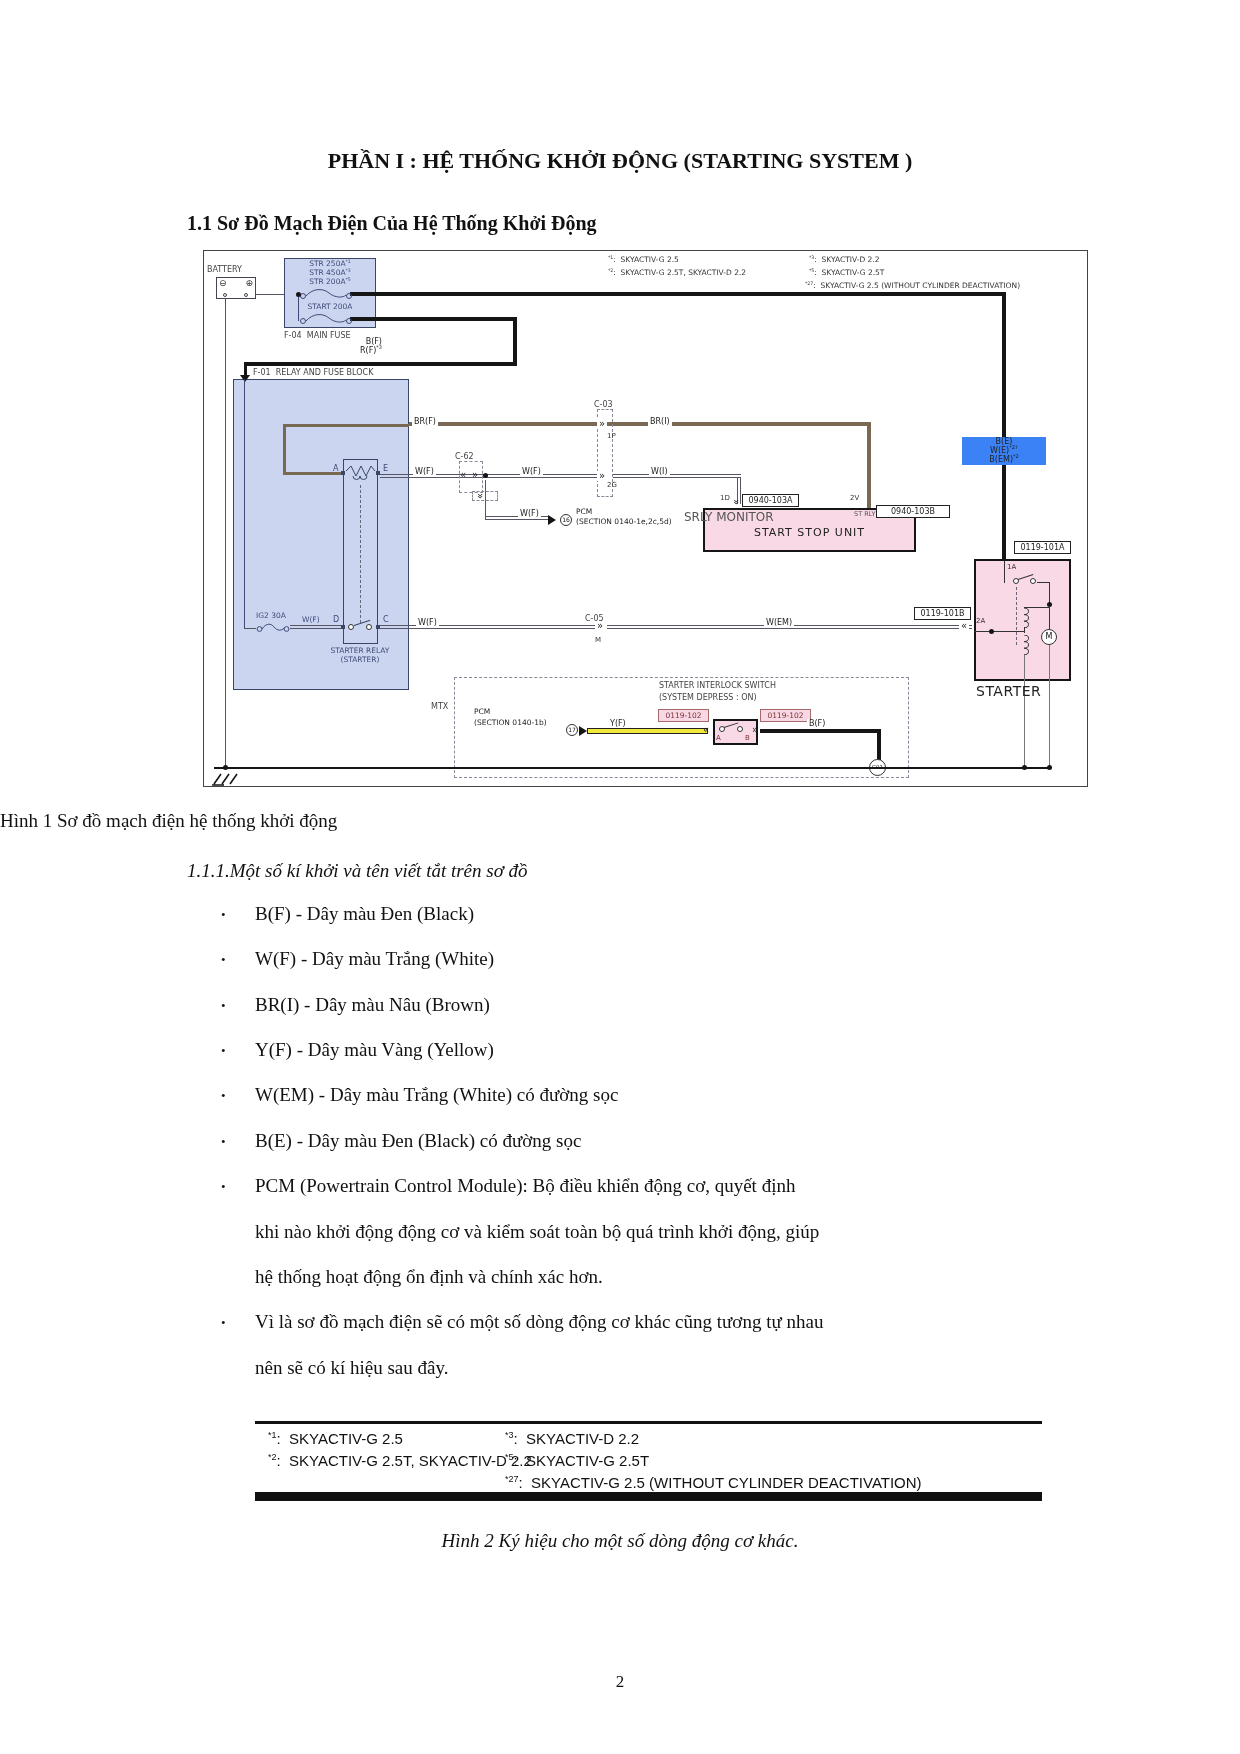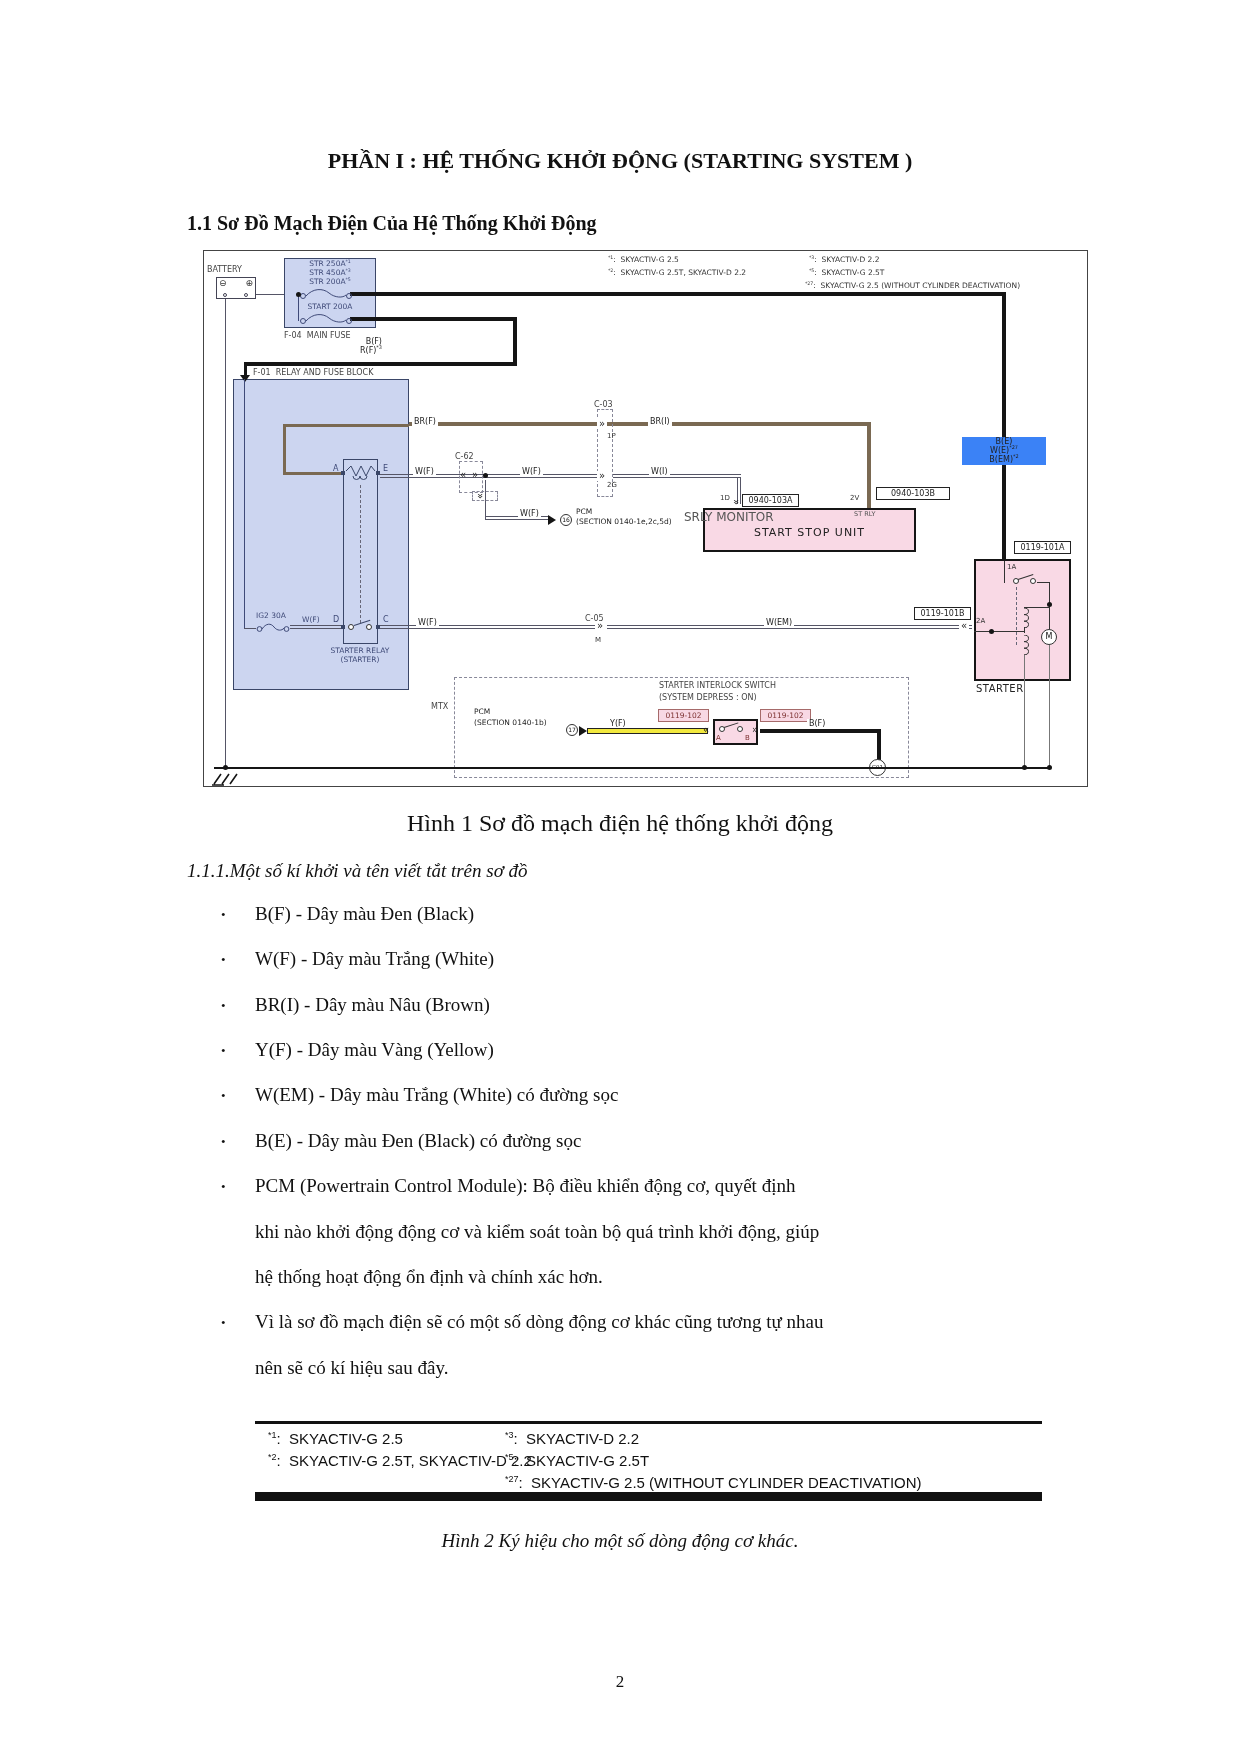--- a/index.html
+++ b/index.html
@@ -2,21 +2,21 @@
 <html><head>
 <meta charset="utf-8">
 <style>
 *{margin:0;padding:0;box-sizing:border-box}
 html,body{width:1240px;height:1754px}
 body{position:relative;background:#fff;color:#111;font-family:"Liberation Serif","DejaVu Serif",serif}
 .abs{position:absolute}
 
 .title{position:absolute;left:0;right:0;top:148px;text-align:center;font-size:22px;font-weight:bold;white-space:pre}
 .h11{position:absolute;left:187px;top:212px;font-size:20px;font-weight:bold;white-space:pre}
-.cap1{position:absolute;left:0;right:0;top:810px;text-align:center;font-size:24px}
+.cap1{position:absolute;left:0;right:0;top:810px;font-size:19px}
 .sub{position:absolute;left:187px;top:860px;font-size:19px;font-style:italic}
 .bl{position:absolute;left:255px;font-size:19px;white-space:pre}
 .dt{position:absolute;left:221px;font-size:13px}
 .cap2{position:absolute;left:0;right:0;top:1530px;text-align:center;font-size:19px;font-style:italic}
 .pgn{position:absolute;left:0;right:0;top:1672px;text-align:center;font-size:17px}
 
 .f2line{position:absolute;background:#111}
 .f2r{position:absolute;font-family:"Liberation Sans","DejaVu Sans",sans-serif;font-size:15px;color:#111;white-space:pre}
 .f2r sup{font-size:9px;line-height:0}
 
@@ -138,21 +138,21 @@
       <circle cx="50" cy="8" r="2.5" fill="none" stroke="#3f4a78"></circle>
     <path d="M7 8 C 14 0, 24 0, 30 5 S 44 10, 47 7" fill="none" stroke="#3f4a78"></path>
   </svg>
   <div class="dot" style="left:92px;top:41px"></div>
 
   <div class="pinkbox" style="left:499px;top:257px;width:213px;height:44px"></div>
   <div class="lb" style="left:480px;top:260px;font-size:12px;color:#555">SRLY MONITOR</div>
   <div class="lb" style="left:650px;top:260px;font-size:6.5px;color:#555">ST RLY</div>
   <div class="lb ctr" style="left:499px;top:276px;width:213px;font-size:11px;letter-spacing:1px;color:#222">START STOP UNIT</div>
   <div class="connb" style="left:538px;top:243px;width:57px;height:13px">0940-103A</div>
-  <div class="connb" style="left:672px;top:236px;width:74px;height:13px">0940-103B</div>
+  <div class="connb" style="left:672px;top:254px;width:74px;height:13px">0940-103B</div>
 
   <div class="connb" style="left:810px;top:290px;width:57px;height:13px">0119-101A</div>
   <div class="connb" style="left:710px;top:356px;width:57px;height:13px">0119-101B</div>
   <div class="pinkbox" style="left:770px;top:308px;width:97px;height:122px"></div>
   <div class="wv" style="left:800px;top:310px;height:22px;background:#333"></div>
   <div class="circ" style="left:809px;top:327px;width:6px;height:6px"></div>
   <div class="circ" style="left:826px;top:327px;width:6px;height:6px"></div>
   <div class="blade" style="left:814px;top:328px;width:16px"></div>
   <div class="wh" style="left:833px;top:331px;width:12px;background:#333"></div>
   <div class="wv" style="left:845px;top:331px;height:47px;background:#333"></div>
@@ -238,21 +238,21 @@
   <div class="lb blue" style="left:52px;top:361px;font-size:7.5px">IG2 30A</div>
   <div class="lb blue" style="left:98px;top:365px;font-size:7.5px">W(F)</div>
   <div class="lb bgw" style="left:212px;top:367px">W(F)</div>
   <div class="lb blue ctr" style="left:106px;top:396px;width:100px;font-size:7.5px"><span>STARTER RELAY</span><br><span>(STARTER)</span></div>
   <div class="lb cap" style="left:381px;top:363px">C-05</div>
   <div class="pin" style="left:391px;top:385px">M</div>
   <div class="lb bgw" style="left:560px;top:367px">W(EM)</div>
   <div class="pin" style="left:772px;top:366px">2A</div>
   <div class="pin" style="left:803px;top:312px">1A</div>
   <div class="lb ctr" style="left:758px;top:186px;width:84px;background:#3b82f6"><span>B(E)</span><br><span>W(E)</span><sup>*27</sup><br><span>B(EM)</span><sup>*2</sup></div>
-  <div class="lb" style="left:772px;top:432px;font-size:10px;letter-spacing:.5px">STARTER</div>
+  <div class="lb" style="left:772px;top:432px;font-size:14px;letter-spacing:.5px">STARTER</div>
   <div class="lb cap" style="left:227px;top:451px;background:#fff">MTX</div>
   <div class="lb" style="left:270px;top:457px;font-size:7.5px">PCM</div>
   <div class="lb" style="left:270px;top:468px;font-size:7.5px">(SECTION 0140-1b)</div>
   <div class="lb bgw" style="left:404px;top:468px">Y(F)</div>
   <div class="lb bgw" style="left:603px;top:468px">B(F)</div>
   <div class="lb cap" style="left:455px;top:430px">STARTER INTERLOCK SWITCH</div>
   <div class="lb cap" style="left:455px;top:442px">(SYSTEM DEPRESS : ON)</div>
   <div class="pin" style="left:512px;top:483px;color:#7c3030">A</div>
   <div class="pin" style="left:541px;top:483px;color:#7c3030">B</div>
 </div>

